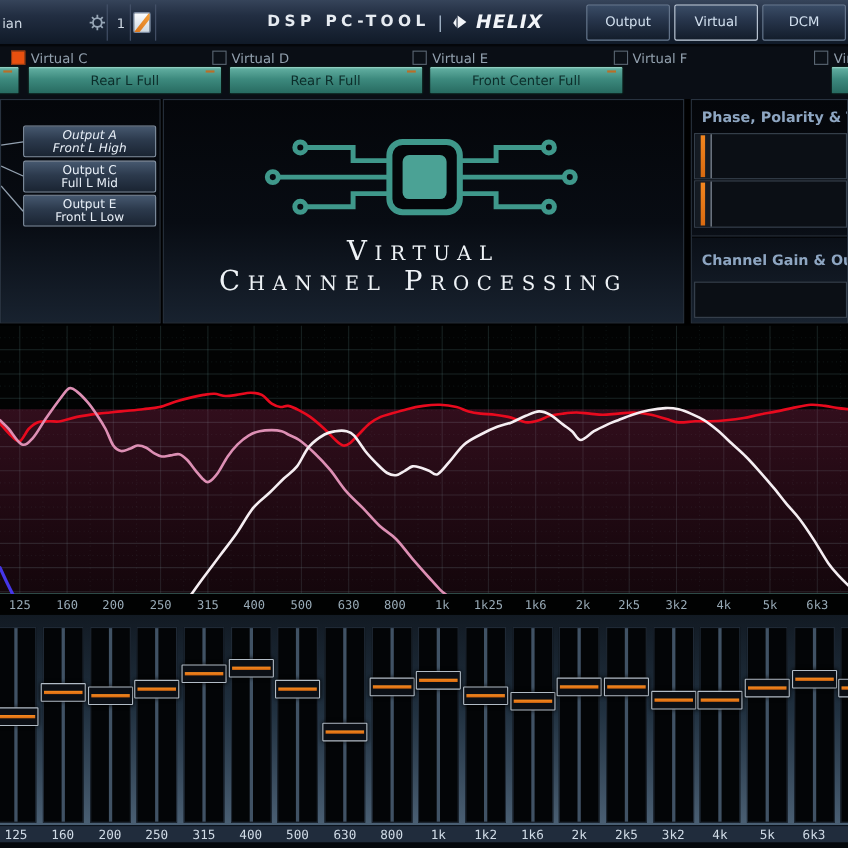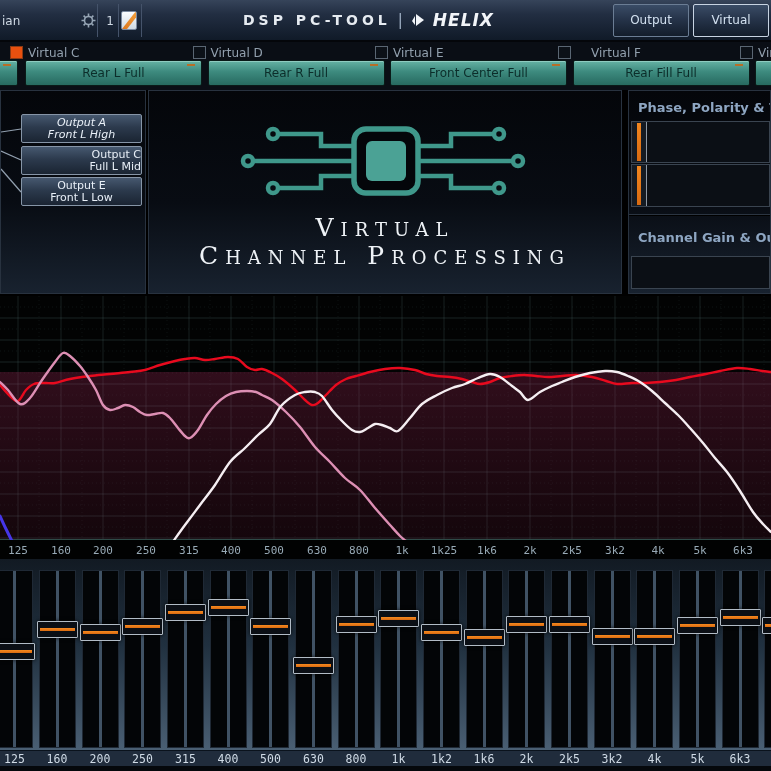--- a/index.html
+++ b/index.html
@@ -109,55 +109,55 @@
       <svg width="16" height="16" viewBox="0 0 16 16">
         <path d="M2 9l3-5v9z" fill="#f2f5f9"></path>
           <path d="M6 2l8 6-8 6z" fill="#f2f5f9"></path>
       </svg>
       <span class="brand">HELIX</span>
     </div>
 
     <div id="top-nav">
         <div class="navbtn">Output</div>
         <div class="navbtn active">Virtual</div>
+        <div class="navbtn">DCM</div>
       </div>
   </div>
 
   <div id="tabrow">
     <div class="chbtn" style="left:-159px;width:177px;">
         <span class="dash"></span>
       </div>
   <div class="vcheck on" style="left: 10px;"></div>
       <div class="vlabel" style="left: 28px;">Virtual C</div>
       <div class="chbtn" style="left: 25px; width: 177px;">Rear L Full<span class="dash"></span></div>
       <div class="vcheck" style="left: 192.5px;"></div>
       <div class="vlabel" style="left: 210.5px;">Virtual D</div>
       <div class="chbtn" style="left: 207.5px; width: 177px;">Rear R Full<span class="dash"></span></div>
       <div class="vcheck" style="left: 375px;"></div>
       <div class="vlabel" style="left: 393px;">Virtual E</div>
       <div class="chbtn" style="left: 390px; width: 177px;">Front Center Full<span class="dash"></span></div>
       <div class="vcheck" style="left: 557.5px;"></div>
-      <div class="vlabel" style="left: 591px;">Virtual F</div>
-      <div class="chbtn" style="left: 572.5px; width: 177px;">Rear Fill Full<span class="dash"></span></div>
+      <div class="vlabel" style="left: 575px;">Virtual F</div>
       <div class="vcheck" style="left: 740px;"></div>
       <div class="vlabel" style="left: 758px;">Virtu</div>
       <div class="chbtn" style="left: 755px; width: 177px;"></div>
     </div>
 
   <div class="panel" id="panel-left">
     <svg id="routing-lines" width="146" height="204" viewBox="0 0 146 204">
       <path d="M0 41 L20 38" stroke="#93a1b0" stroke-width="1.2" fill="none"></path>
       <path d="M0 60 L20 69" stroke="#93a1b0" stroke-width="1.2" fill="none"></path>
       <path d="M0 78 L20 101" stroke="#93a1b0" stroke-width="1.2" fill="none"></path>
     </svg>
   <div class="outbtn" style="top: 23px; font-style: italic;">
         <div class="l1">Output A</div>
         <div class="l2">Front L High</div>
       </div>
-      <div class="outbtn" style="top: 54.5px; text-align: right;">
+      <div class="outbtn" style="top: 54.5px;">
         <div class="l1">Output C</div>
         <div class="l2">Full L Mid</div>
       </div>
       <div class="outbtn" style="top: 86px;">
         <div class="l1">Output E</div>
         <div class="l2">Front L Low</div>
       </div>
     </div>
 
   <div class="panel" id="panel-center">

